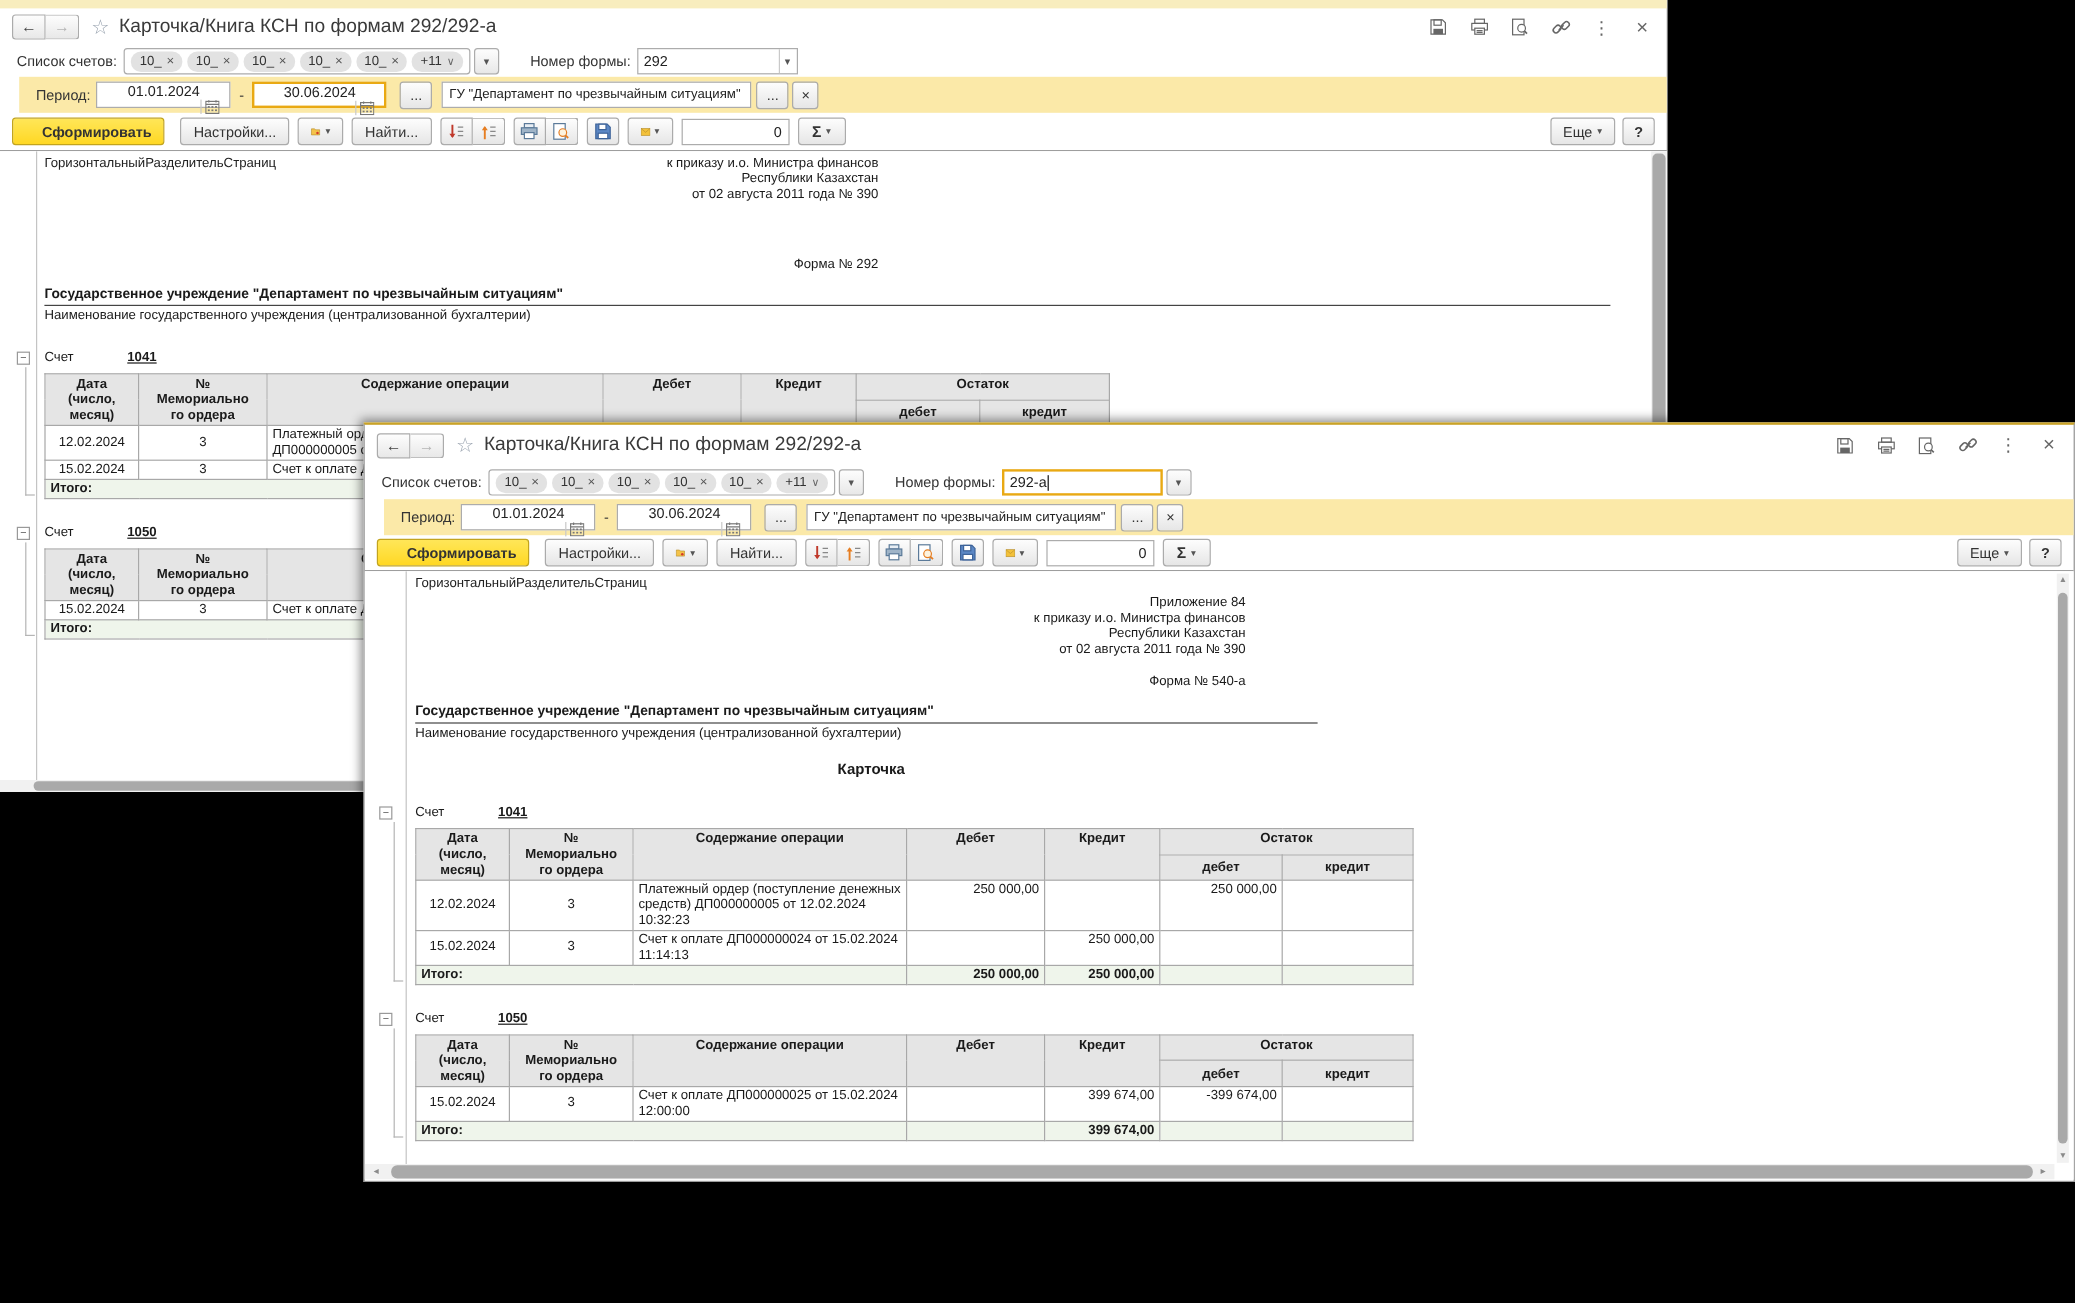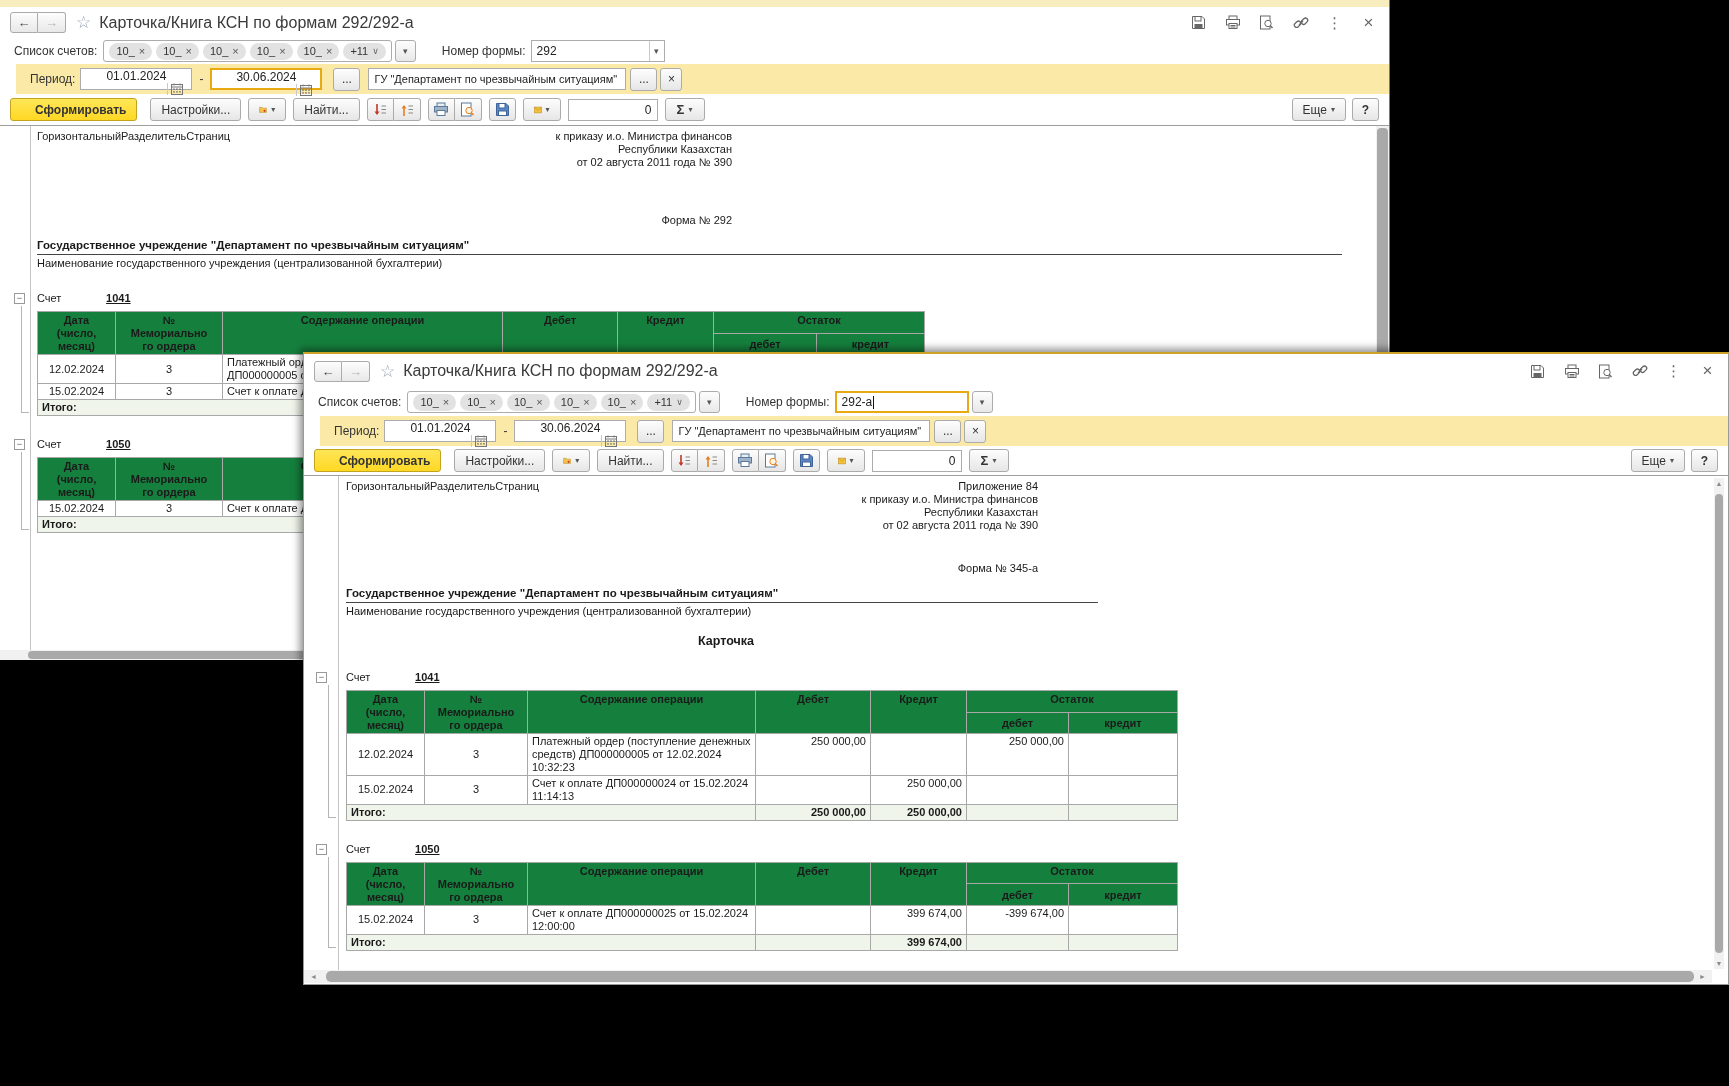--- a/index.html
+++ b/index.html
@@ -80,21 +80,21 @@
   .window.front .gutter-line { left:34px; }
 
   .doc-content { position:absolute; top:4px; font-size:11px; color:#1a1a1a; line-height:1.2; }
   .window.back .doc-content { left:37px; right:20px; }
   .window.front .doc-content { left:42px; right:24px; }
 
   .head-row { position:relative; height:54px; }
   .divider-txt { font-size:11px; color:#222; }
   .appendix { position:absolute; top:0; left:0; text-align:right; line-height:13px; }
   .window.back .appendix { width:695px; }
-  .window.front .appendix { width:692px; }
+  .window.front .appendix { width:692px;margin-top:16px; }
   .form-no { text-align:right; }
   .window.back .form-no { width:695px; margin-top:30px; }
   .window.front .form-no { width:692px; margin-top:28px; }
   .org-name { font-weight:bold; font-size:11.5px; border-bottom:1px solid #444; padding-bottom:1px; margin-top:12px; }
   .window.back .org-name { width:1305px; }
   .window.front .org-name { width:752px; }
   .org-caption { margin-top:2px; }
   .book-title { width:758px; text-align:center; font-weight:bold; font-size:12px; margin-top:16px; line-height:1.4; }
   .card-title { width:760px; text-align:center; font-weight:bold; font-size:12.5px; margin-top:16px; }
 
@@ -106,21 +106,21 @@
                   font-size:9px; line-height:9px; text-align:center; color:#555; top:1px; cursor:pointer; }
   .window.back .collapse-box { left:-23px; }
   .window.front .collapse-box { left:-30px; }
   .bracket { position:absolute; width:8px; border-left:1px solid #B5B5B5; border-bottom:1px solid #B5B5B5;
              top:14px; bottom:3px; }
   .window.back .bracket { left:-16px; }
   .window.front .bracket { left:-18px; }
 
   table.doctable { border-collapse:collapse; table-layout:fixed; font-size:11px; color:#1a1a1a; margin-top:3px; }
   .doctable th, .doctable td { border:1px solid #A8A8A8; padding:1px 4px; line-height:1.18; overflow:hidden; }
-  .doctable thead th { background:#15803d; font-weight:bold; text-align:center; white-space:pre-line; vertical-align:top; padding-top:2px; }
+  .doctable thead th { background:#e5e5e5; font-weight:bold; text-align:center; white-space:pre-line; vertical-align:top; padding-top:2px; }
   .doctable thead tr.sub th { vertical-align:middle; white-space:nowrap; }
   .c-date, .c-memo { text-align:center; vertical-align:middle; }
   .c-text { vertical-align:top; }
   .c-num { text-align:right; vertical-align:top; }
   tr.total td { background:#EFF5EB; font-weight:bold; }
   tr.total .t-label { text-align:left; }
 
   .vscroll { position:absolute; background:#F1F1F1; }
   .window.back .vscroll { right:0; top:0; bottom:10px; width:13px; }
   .window.front .vscroll { right:4px; top:2px; bottom:14px; width:10px; }
@@ -758,21 +758,21 @@
     <div class="doc-content">
       <div class="head-row">
         <span class="divider-txt">ГоризонтальныйРазделительСтраниц</span>
         <div class="appendix">
           <div>Приложение 84</div>
           <div>к приказу и.о. Министра финансов</div>
           <div>Республики Казахстан</div>
           <div>от 02 августа 2011 года № 390</div>
         </div>
       </div>
-      <div class="form-no">Форма № 345-а</div>
+      <div class="form-no">Форма № 540-а</div>
       <div class="org-name">Государственное учреждение "Департамент по чрезвычайным ситуациям"</div>
       <div class="org-caption">Наименование государственного учреждения (централизованной бухгалтерии)</div>
       <div class="card-title">Карточка</div>
 
       <div class="acct-section">
         <div class="collapse-box">−</div>
         <div class="bracket"></div>
         <div class="acct-row">
           <span class="acct-label">Счет</span>
           <span class="acct-no">1041</span>

